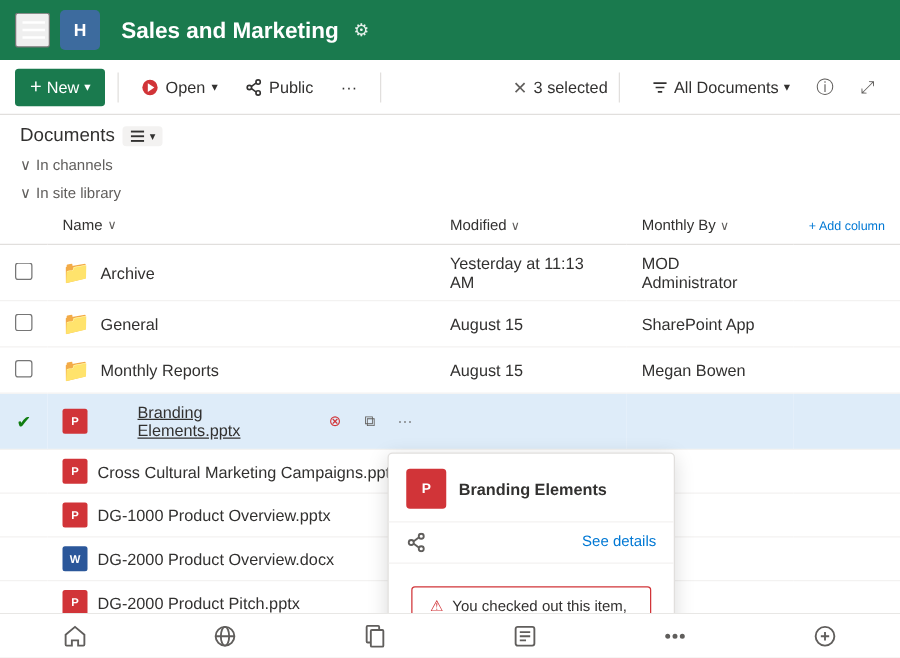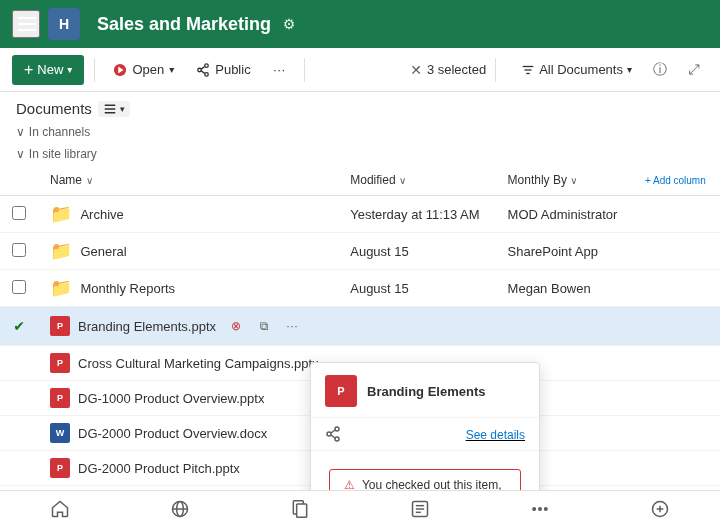--- a/index.html
+++ b/index.html
@@ -154,24 +154,23 @@
       display: flex; align-items: center; gap: 10px;
       padding: 12px 14px 10px;
       border-bottom: 1px solid #f3f2f1;
     }
     .popover-pptx-icon {
       width: 32px; height: 32px; background: #d13438; border-radius: 3px;
       display: flex; align-items: center; justify-content: center; color: white; font-size: 11px; font-weight: bold;
     }
     .popover-title { font-size: 13px; font-weight: 600; color: #323130; }
     .popover-details-row {
-      display: flex; align-items: flex-end; justify-content: flex-end;
+      display: flex; align-items: flex-start; justify-content: flex-end;
       padding: 8px 14px;
       border-bottom: 1px solid #f3f2f1;
-      text-decoration: underline;
     }
     .see-details-link { color: #0078d4; font-size: 12px; cursor: pointer; text-decoration: none; }
     .popover-warning {
       padding: 8px 14px 10px;
       border: 1px solid #d13438;
       margin: 18px;
       border-radius: 3px;
       font-size: 12px;
       color: #323130;
     }
@@ -361,21 +360,21 @@
     <td>Megan Bowen</td>
     <td></td>
   </tr>
         <tr class="selected">
     <td style="text-align:center">
       <span class="checkout-icon">✔</span>
     </td>
     <td>
       <div class="file-name-cell">
         <span style="color:#d13438; font-size:16px; font-weight:bold; display:inline-flex; align-items:center; justify-content:center; width:20px; height:20px; background:#d13438; color:white; border-radius:2px; font-size:9px;">P</span>
-        <a class="file-name-link cursor-hand" style="">Branding Elements.pptx</a>
+        <a class="file-name-link cursor-hand" style="text-decoration:underline;margin-left:32px;">Branding Elements.pptx</a>
 
     <div class="row-actions">
       <button class="row-action-btn delete-btn">⊗</button>
       <button class="row-action-btn">⧉</button>
       <button class="row-action-btn">···</button>
     </div>
       </div>
     </td>
     <td></td>
     <td></td>

